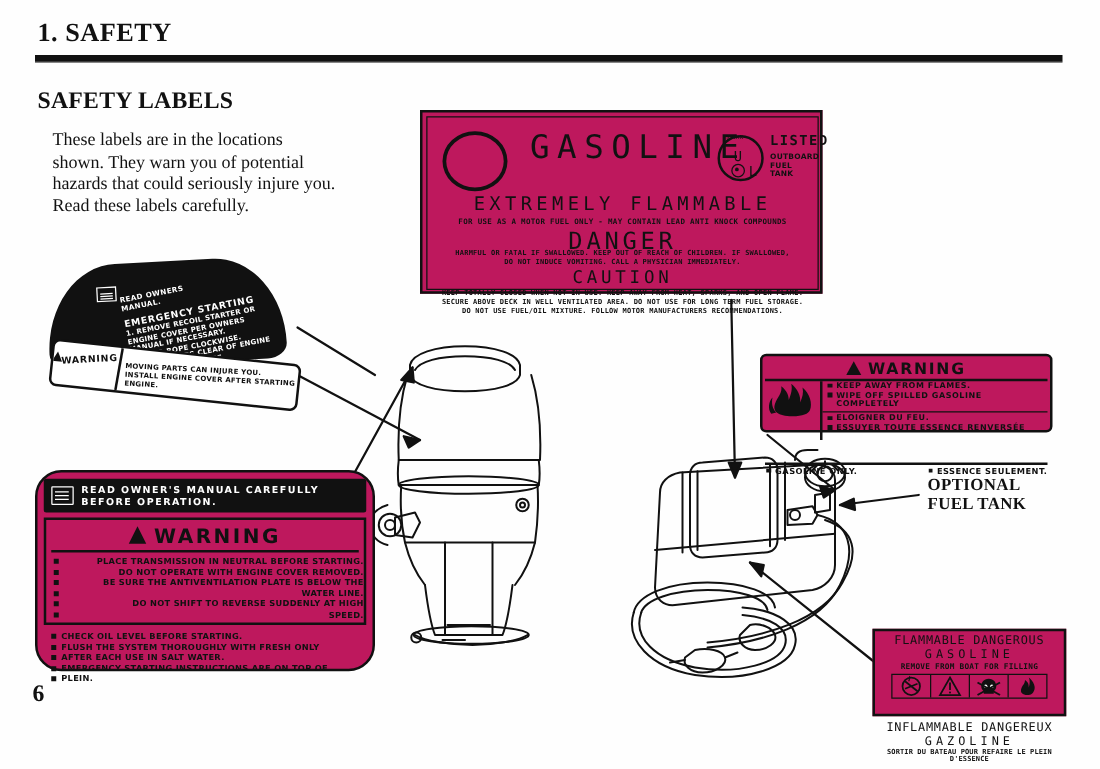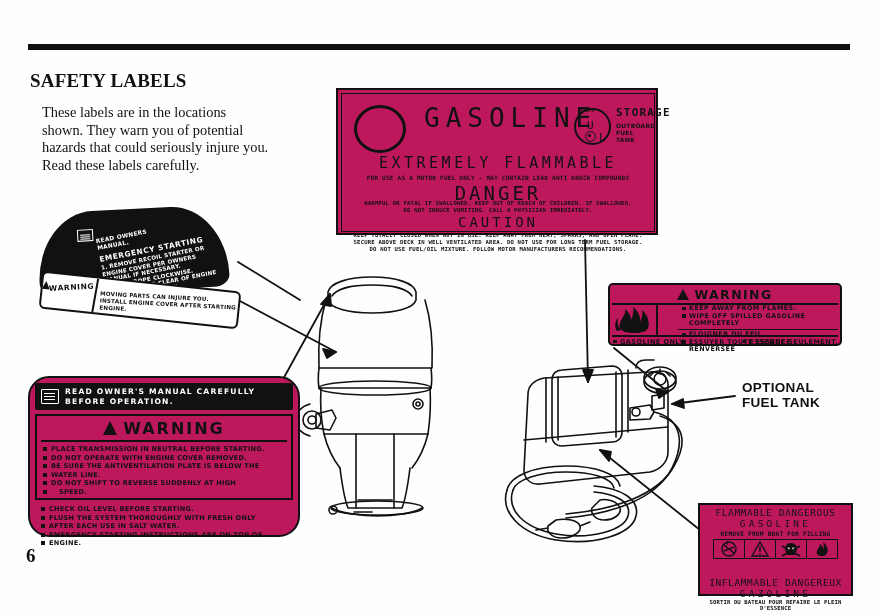--- a/index.html
+++ b/index.html
@@ -137,21 +137,21 @@
   #mw-warn-head{
     text-align:center;font-family:"DejaVu Sans", sans-serif;font-size:16px;font-weight:bold;
     letter-spacing:2px;padding-top:3px;position:relative;
   }
   #mw-warn-tri{
     display:inline-block;width:0;height:0;vertical-align:-1px;margin-right:6px;
     border-left:7px solid transparent;border-right:7px solid transparent;border-bottom:14px solid #111;
     position:relative;
   }
   #mw-rule{height:2px;background:#111;margin:2px 4px 0 4px;}
-  #mw-list1{margin:3px 0 0 6px;padding:0;list-style:none;}
+  #mw-list1{margin:3px 0 0 6px;padding:0;list-style:none;text-align:right;}
   #mw-list2{margin:5px 0 0 6px;padding:0;list-style:none;}
   .mw-li{
     font-family:"DejaVu Sans", sans-serif;font-size:6.6px;font-weight:bold;
     line-height:8.6px;letter-spacing:.25px;position:relative;padding-left:8px;
   }
   .mw-li:before{content:"";position:absolute;left:0;top:2px;width:4px;height:4px;background:#111;}
   .mw-cont{padding-left:8px;}
 
   
   #flame-warning-label{
@@ -159,69 +159,70 @@
     border:2px solid #111;border-radius:5px;padding:2px;
   }
   #fw-head{
     text-align:center;font-family:"DejaVu Sans", sans-serif;font-size:12.5px;font-weight:bold;
     letter-spacing:1.4px;border-bottom:2px solid #111;padding-bottom:1px;
   }
   #fw-tri{
     display:inline-block;width:0;height:0;vertical-align:-1px;margin-right:5px;
     border-left:6px solid transparent;border-right:6px solid transparent;border-bottom:11px solid #111;
   }
-  #fw-body{display:flex;height:30px;gap:20px;}
+  #fw-body{display:flex;height:47px;}
   #fw-flames{width:44px;border-right:2px solid #111;position:relative;}
   #fw-lines{flex:1;padding-left:4px;}
   .fw-li{
     font-family:"DejaVu Sans", sans-serif;font-size:6.4px;font-weight:bold;letter-spacing:.45px;
     line-height:7.6px;position:relative;padding-left:7px;
   }
   .fw-li:before{content:"";position:absolute;left:0;top:1.5px;width:3.5px;height:3.5px;background:#111;}
   #fw-divider{height:1.5px;background:#111;margin:1px 0 1px -4px;}
-  #fw-footer{display:flex;border-top:2px solid #111;padding-top:1px;}
+  #fw-footer{display:flex;border-top:2px solid #111;padding-top:1px;margin-top:18px;}
   .fw-foot{
     font-family:"DejaVu Sans", sans-serif;font-size:6.6px;font-weight:bold;letter-spacing:.4px;
     position:relative;padding-left:8px;
   }
   .fw-foot:before{content:"";position:absolute;left:1px;top:1.5px;width:3.5px;height:3.5px;background:#111;}
   #fw-foot-en{flex:1;}
   #fw-foot-fr{text-align:right;}
 
   
   #flammable-label{
-    left:698px;top:503px;width:155px;height:93px;
+    left:698px;top:503px;width:155px;height:70px;
     border:2px solid #111;padding:2px 3px;
   }
   .fl-line{text-align:center;font-family:"DejaVu Sans Mono", monospace;color:#111;}
   #fl-en1{font-size:9.5px;letter-spacing:.6px;}
   #fl-en2{font-size:9.5px;letter-spacing:3.2px;}
   #fl-en3{font-size:6.2px;font-weight:bold;letter-spacing:.2px;margin-top:1px;}
   #fl-pictos{display:flex;border:1.5px solid #111;height:18px;margin:2px 10px;}
   .fl-pic{flex:1;border-right:1px solid #111;position:relative;}
   .fl-pic:last-child{border-right:none;}
   #fl-fr1{font-size:9.5px;letter-spacing:.6px;margin-top:18px;}
   #fl-fr2{font-size:9.5px;letter-spacing:3.2px;}
   #fl-fr3{font-size:5.6px;font-weight:bold;letter-spacing:.1px;}
 
   
   #optional-caption{
     position:absolute;left:742px;top:380px;
-    font-family:Liberation Sans, sans-serif;font-weight:bold;font-size:13.5px;
+    font-family:Liberation Serif, serif;font-weight:bold;font-size:13.5px;
     line-height:15px;letter-spacing:.3px;
   }
 
   
   #artwork{position:absolute;left:0;top:0;width:880px;height:615px;pointer-events:none;}
 </style>
 </head>
 <body>
 
 <div class="page">
 
+  <div id="chapter-title">1. SAFETY</div>
   <div id="header-rule"></div>
 
   <div id="intro-block">
     <p id="intro-heading">SAFETY LABELS</p>
     <p id="intro-body">These labels are in the locations shown.  They warn you of potential hazards that could seriously injure you.  Read these labels carefully.</p>
   </div>
 
   <div id="page-number">6</div>
 
   <svg id="artwork" viewBox="0 0 880 615" xmlns="http://www.w3.org/2000/svg">
@@ -324,21 +325,21 @@
       <div id="gas-word" class="stencil">GASOLINE</div>
 
       <div id="ul-mark">
         <div id="ul-circle">
           <span id="ul-tiny">MARK</span>
           <span id="ul-u">U</span>
           <span id="ul-r"></span>
           <span id="ul-l">L</span>
         </div>
       </div>
-      <div id="ul-listed">STORAGE</div>
+      <div id="ul-listed">LISTED</div>
       <div id="ul-sub1">OUTBOARD</div>
       <div id="ul-sub2">FUEL TANK</div>
 
       <div class="gas-line" id="gas-extremely">EXTREMELY   FLAMMABLE</div>
       <div class="gas-line" id="gas-motorfuel">FOR USE AS A MOTOR FUEL ONLY - MAY CONTAIN LEAD ANTI KNOCK COMPOUNDS</div>
       <div class="gas-line" id="gas-danger">DANGER</div>
       <div class="gas-line" id="gas-danger-1">HARMFUL OR FATAL IF SWALLOWED. KEEP OUT OF REACH OF CHILDREN. IF SWALLOWED,</div>
       <div class="gas-line" id="gas-danger-2">DO NOT INDUCE VOMITING. CALL A PHYSICIAN IMMEDIATELY.</div>
       <div class="gas-line" id="gas-caution">CAUTION</div>
       <div class="gas-line" id="gas-caution-1">KEEP TOTALLY CLOSED WHEN NOT IN USE. KEEP AWAY FROM HEAT, SPARKS, AND OPEN FLAME.</div>
@@ -395,21 +396,21 @@
         <li class="mw-li">DO NOT SHIFT TO REVERSE SUDDENLY AT HIGH</li>
         <li class="mw-li mw-cont" style="padding-left:16px">SPEED.</li>
       </ul>
     </div>
 
     <ul id="mw-list2">
       <li class="mw-li">CHECK OIL LEVEL BEFORE STARTING.</li>
       <li class="mw-li">FLUSH THE SYSTEM THOROUGHLY WITH FRESH ONLY</li>
       <li class="mw-li mw-cont" style="padding-left:8px">AFTER EACH USE IN SALT WATER.</li>
       <li class="mw-li">EMERGENCY STARTING INSTRUCTIONS ARE ON TOP OF</li>
-      <li class="mw-li mw-cont" style="padding-left:8px">ENGINE.</li>
+      <li class="mw-li mw-cont" style="padding-left:8px">PLEIN.</li>
     </ul>
   </div>
 
   <div class="lbl" id="flame-warning-label">
     <div id="fw-head">
       <span id="fw-tri"></span><span>WARNING</span>
     </div>
     <div id="fw-body">
       <div id="fw-flames">
         <svg viewBox="0 0 44 30" width="44" height="30">

